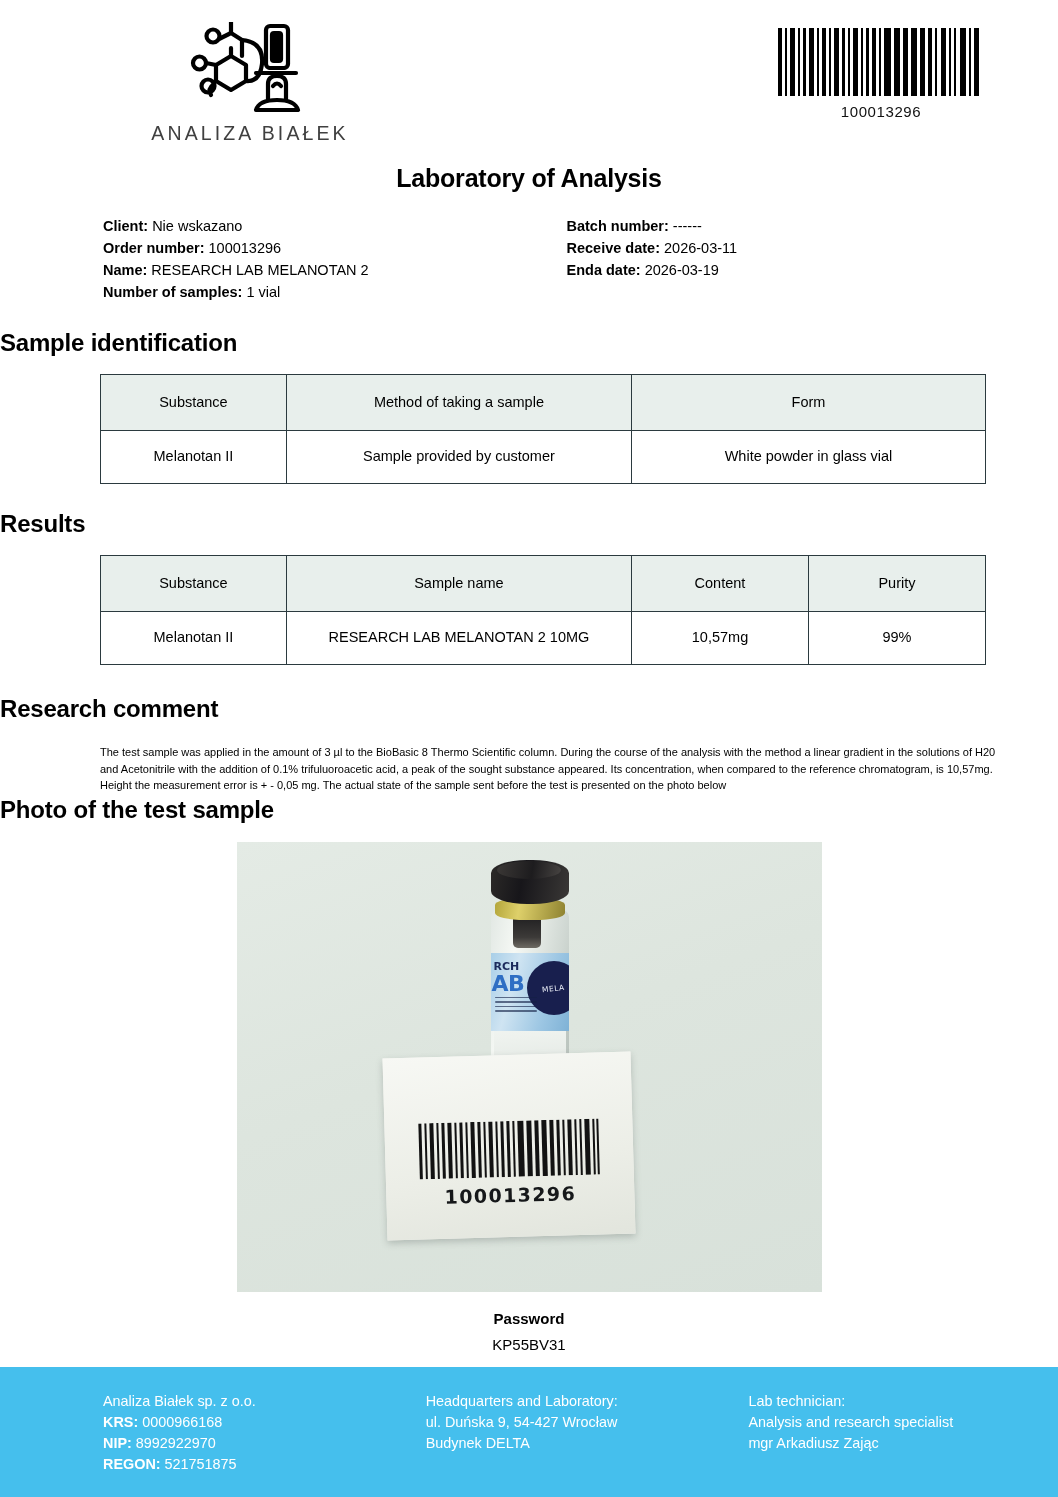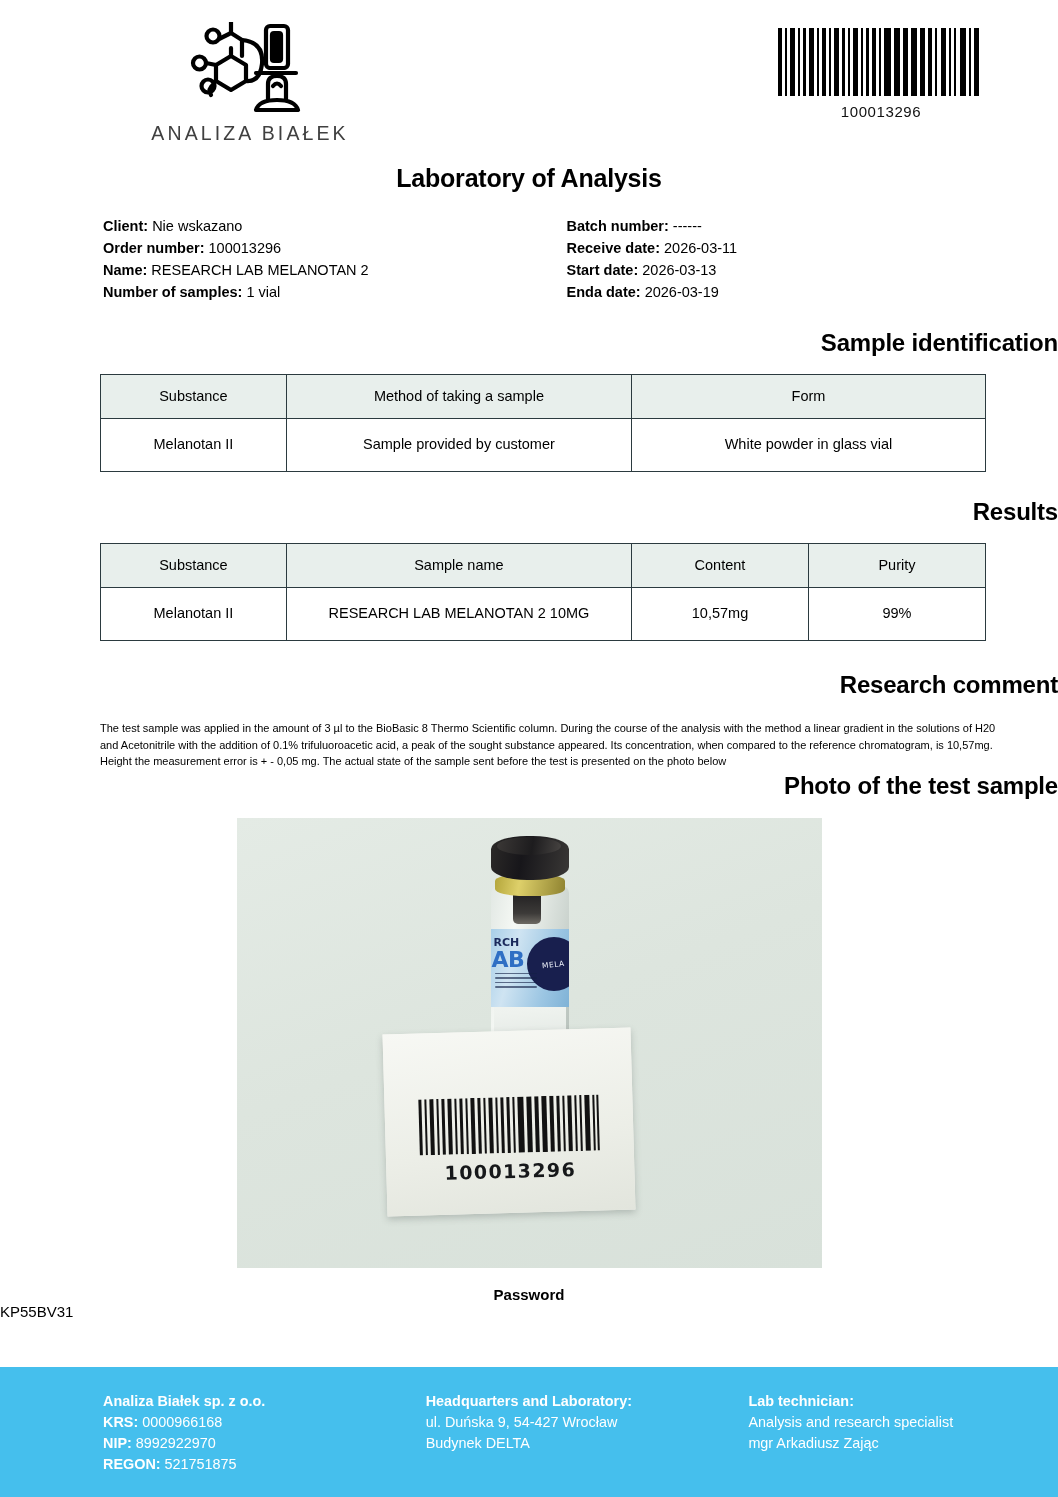--- a/index.html
+++ b/index.html
@@ -31,21 +31,21 @@
   }
   .barcode-bars { height: 68px; width: 210px; margin: 0 auto; display: block; }
   .barcode-num { font-size: 15px; letter-spacing: 0.6px; margin-top: 7px; color: #111; }
 
   
   h1.doc-title {
     text-align: center; font-size: 25px; font-weight: bold;
     letter-spacing: -0.2px; margin-top: 14px;
   }
   h2.section-title {
-    text-align: right; font-size: 24px; font-weight: bold;
+    text-align: left; font-size: 24px; font-weight: bold;
     letter-spacing: -0.2px;
   }
 
   
   .meta {
     display: flex; margin: 22px 0 0 0;
     padding: 0 100px 0 103px; font-size: 14.5px; line-height: 1.52;
   }
   .meta-col { flex: 0 0 50%; }
   .meta-col.right { padding-left: 36px; }
@@ -56,21 +56,21 @@
   .tbl-wrap { padding: 0 72px 0 100px; }
   table.data {
     width: 100%; border-collapse: collapse;
     font-size: 14.5px; table-layout: fixed;
   }
   table.data th, table.data td {
     border: 1.3px solid #2b3a3f;
     text-align: center; padding: 11px 6px; font-weight: normal;
     line-height: 1.2;
   }
-  table.data th { background: #e8efec; height: 44px; }
+  table.data th { background: #e8efec; height: 56px; }
   table.data td { background: #ffffff; height: 53px; }
 
   
   .comment {
     padding: 0 62px 0 100px;
     font-size: 11px; line-height: 1.5; text-align: left;
   }
 
   
   .photo-title { margin-top: 2px; }
@@ -161,33 +161,33 @@
   .vial-label .fineprint { position: absolute; left: 4px; top: 44px; width: 42px; }
   .vial-label .fineprint i {
     display: block; height: 1.6px; background: rgba(20,32,70,0.62);
     margin-bottom: 3px; border-radius: 1px;
   }
 
   
   .pw-title {
     text-align: center; font-weight: bold; font-size: 15px; margin-top: 18px;
   }
-  .pw-val { font-size: 15px; }
+  .pw-val { text-align: center; font-size: 15px; margin-top: 9px; }
 
   
   .footer {
     position: absolute; left: 0; bottom: 0; width: 1058px; height: 130px;
     background: #45bfed; color: #ffffff;
     display: flex; padding: 24px 40px 0 103px; font-size: 14.4px;
     line-height: 1.45;
   }
   .f-col { flex: 0 0 33.3%; }
   .f-col.mid { padding-left: 18px; }
   .f-col.right { padding-left: 36px; }
-  .f-head { font-weight: bold; }
+  .f-head { font-weight: normal; }
   .f-line b { font-weight: bold; }
 </style>
 </head>
 <body>
 
 <div class="page">
 
   <div class="header">
     <div class="logo-block">
       <svg class="logo-mark" viewBox="0 0 120 92">
@@ -259,21 +259,20 @@
   <div class="meta">
     <div class="meta-col left">
       <div class="meta-row"><b>Client:</b> <span>Nie wskazano</span></div>
       <div class="meta-row"><b>Order number:</b> <span>100013296</span></div>
       <div class="meta-row"><b>Name:</b> <span>RESEARCH LAB MELANOTAN 2</span></div>
       <div class="meta-row"><b>Number of samples:</b> <span>1 vial</span></div>
     </div>
     <div class="meta-col right">
       <div class="meta-row"><b>Batch number:</b> <span>------</span></div>
       <div class="meta-row"><b>Receive date:</b> <span>2026-03-11</span></div>
-      <div class="meta-row"><b>Start date:</b> <span>2026-03-13</span></div>
       <div class="meta-row"><b>Enda date:</b> <span>2026-03-19</span></div>
     </div>
   </div>
 
   <h2 class="section-title" style="margin-top:26px">Sample identification</h2>
   <div class="tbl-wrap" style="margin-top:17px">
     <table class="data">
       <colgroup>
           <col style="width:21%">
           <col style="width:39%">

